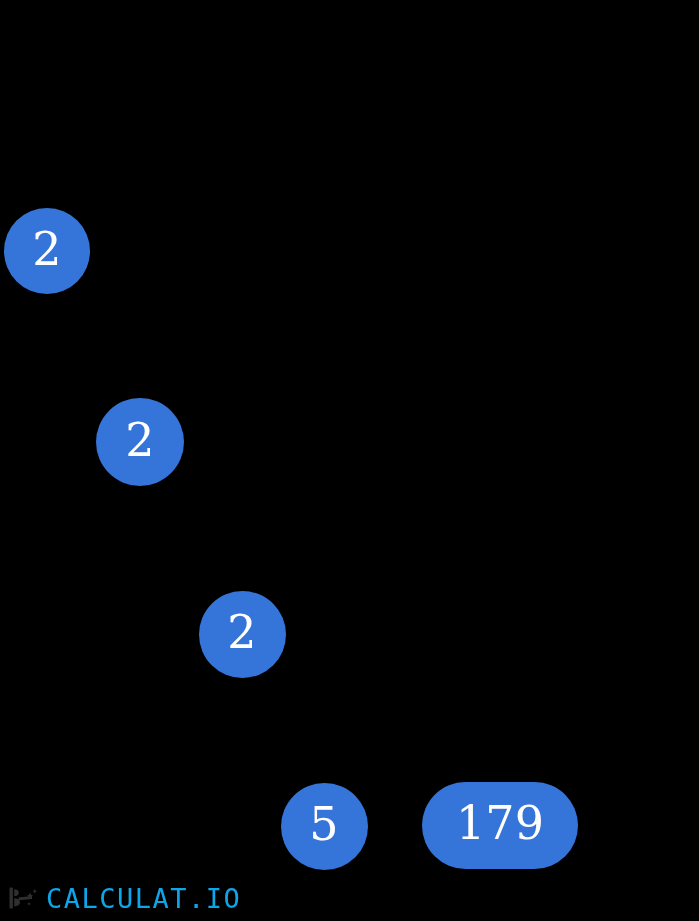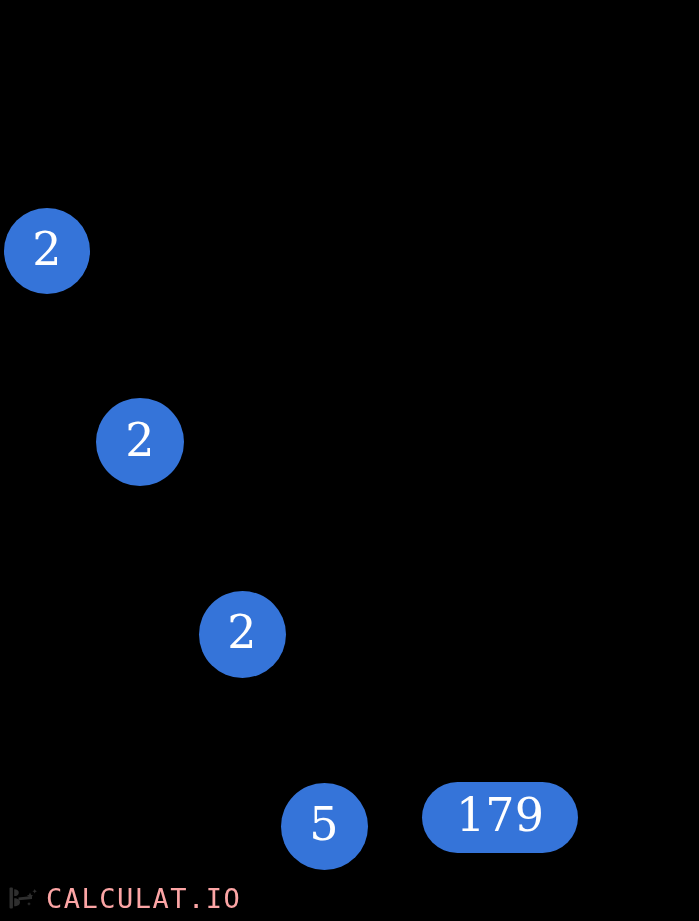--- a/index.html
+++ b/index.html
@@ -56,21 +56,21 @@
   #watermark {
     position: absolute;
     left: 8px;
     bottom: 8px;
     display: flex;
     align-items: center;
     gap: 8px;
     height: 30px;
   }
   #watermark .wm-text {
-    color: #fca5a5;
+    color: #0ea5e9;
     font-family: "DejaVu Sans Mono", "Liberation Mono", monospace;
     font-size: 27px;
     letter-spacing: 1.5px;
     font-weight: 400;
     line-height: 1;
   }
   #watermark .wm-logo {
     display: block;
     width: 30px;
     height: 28px;
@@ -96,21 +96,21 @@
       </div>
       <div class="node" style="left: 96px; top: 398px; width: 88px; height: 88px; background: rgb(53, 116, 217); color: rgb(255, 255, 255); font-size: 46px; border-radius: 50%;">
         <span class="node-label">2</span>
       </div>
       <div class="node" style="left: 198.5px; top: 590.5px; width: 87px; height: 87px; background: rgb(53, 116, 217); color: rgb(255, 255, 255); font-size: 46px; border-radius: 50%;">
         <span class="node-label">2</span>
       </div>
       <div class="node" style="left: 280.5px; top: 782.5px; width: 87px; height: 87px; background: rgb(53, 116, 217); color: rgb(255, 255, 255); font-size: 46px; border-radius: 50%;">
         <span class="node-label">5</span>
       </div>
-      <div class="node" style="left: 422px; top: 781.5px; width: 156px; height: 71px; background: rgb(53, 116, 217); color: rgb(255, 255, 255); font-size: 46px; border-radius: 43.5px;">
+      <div class="node" style="left: 422px; top: 781.5px; width: 156px; height: 87px; background: rgb(53, 116, 217); color: rgb(255, 255, 255); font-size: 46px; border-radius: 43.5px;">
         <span class="node-label">179</span>
       </div>
     </div>
 
   <div id="watermark">
     <svg class="wm-logo" viewBox="0 0 30 28" xmlns="http://www.w3.org/2000/svg" fill="#2f2f2f">
       <rect x="1.5" y="3.5" width="3.4" height="21" rx="1"></rect>
       <path d="M6.2 5.2c2.9 0 4.6 1.4 4.6 3.5 0 2.0-1.7 3.4-4.6 3.4z"></path>
       <path d="M6.2 14.2c3.6 0 5.8 1.6 5.8 4.0 0 2.4-2.2 4.0-5.8 4.0z"></path>
       <path d="M10.5 13.4 L24.0 12.0 L24.0 14.9 L10.5 16.2 Z"></path>

